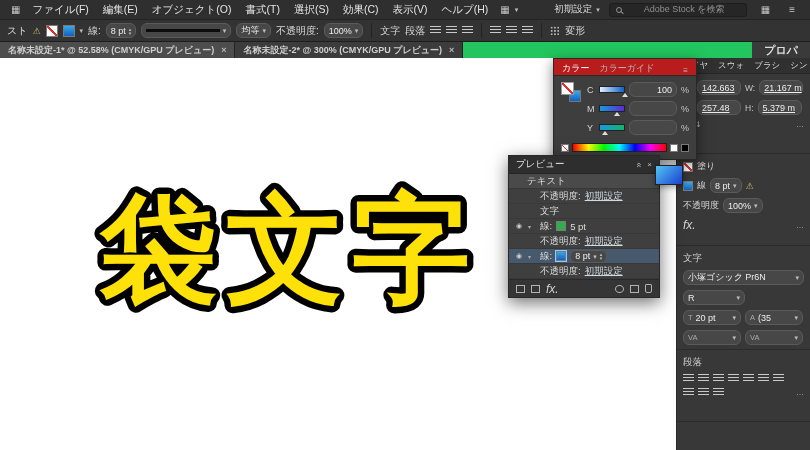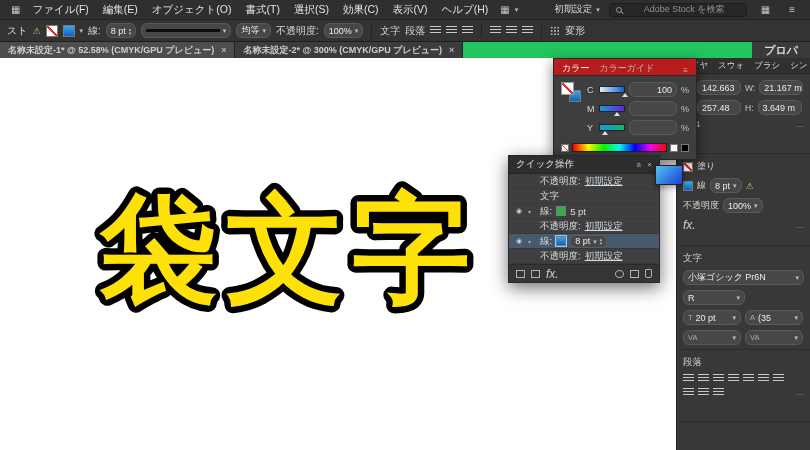--- a/index.html
+++ b/index.html
@@ -58,21 +58,21 @@
   .section { padding:6px 6px 4px 6px; border-bottom:1px solid #2b2b2b; position:relative; }
   .sec-transform { height:80px; }
   .sec-appearance { height:92px; }
   .sec-char { height:104px; }
   .sec-para { height:72px; }
   .sec-quick { height:27px; border-bottom:none; }
   .sec-title { font-size:9.5px; color:#cfcfcf; margin-bottom:5px; }
   .row { display:flex; align-items:center; gap:4px; margin-bottom:5px; }
   .right { margin-left:auto; }
   .tfl { font-size:8.5px; color:#c5c5c5; }
-  .tfv { width:44px; }
+  .tfv { width:44px;text-decoration:underline; }
   .refgrid { width:10px; height:10px; background-image:radial-gradient(#aaa 0.9px,transparent 1.1px); background-size:4px 4px; flex:0 0 auto; }
   .mini-ic { font-size:8px; color:#bdbdbd; }
   .fxtxt { font-style:italic; font-size:12px; color:#d0d0d0; }
   .field.wide { width:121px; }
   .field.med { width:62px; }
   .field.half { width:58px; }
   .ellip { white-space:nowrap; overflow:hidden; text-overflow:ellipsis; max-width:96px; display:inline-block;text-align:right; }
   .ficon { font-size:7.5px; color:#aaa; }
 
   
@@ -224,21 +224,21 @@
     <div class="section sec-transform">
       <div class="row">
         <span class="refgrid"></span>
         <span class="field tfv">142.663</span>
         <span class="tfl">W:</span>
         <span class="field tfv">21.167 m</span>
       </div>
       <div class="row" style="padding-left:14px;">
         <span class="field tfv">257.48</span>
         <span class="tfl">H:</span>
-        <span class="field tfv">3.649 m</span>
+        <span class="field tfv">5.379 m</span>
       </div>
       <div class="row">
         <span class="mini-ic">⇄</span>
         <span class="mini-ic">⇅</span>
         <span class="mini-ic right">…</span>
       </div>
     </div>
 
     <div class="section sec-appearance">
       <div class="row">
@@ -369,25 +369,28 @@
       <span class="spectrum"></span>
       <span class="swatch xs sw-white"></span>
       <span class="swatch xs sw-black"></span>
     </div>
   </div>
 
   <div class="floating-color"></div>
 
   <div class="ap-panel">
     <div class="ap-title">
-      <span>クイック操作</span>
+      <span>プレビュー</span>
       <span class="dblchev right">«</span>
       <span class="mini-ic">×</span>
     </div>
 
+    <div class="ap-row header">
+      <span>テキスト</span>
+    </div>
 
 
     <div class="ap-row">
       <span class="ind"></span>
       <span>不透明度:</span>
       <span class="link">初期設定</span>
     </div>
 
     <div class="ap-row">
       <span class="ind"></span>

